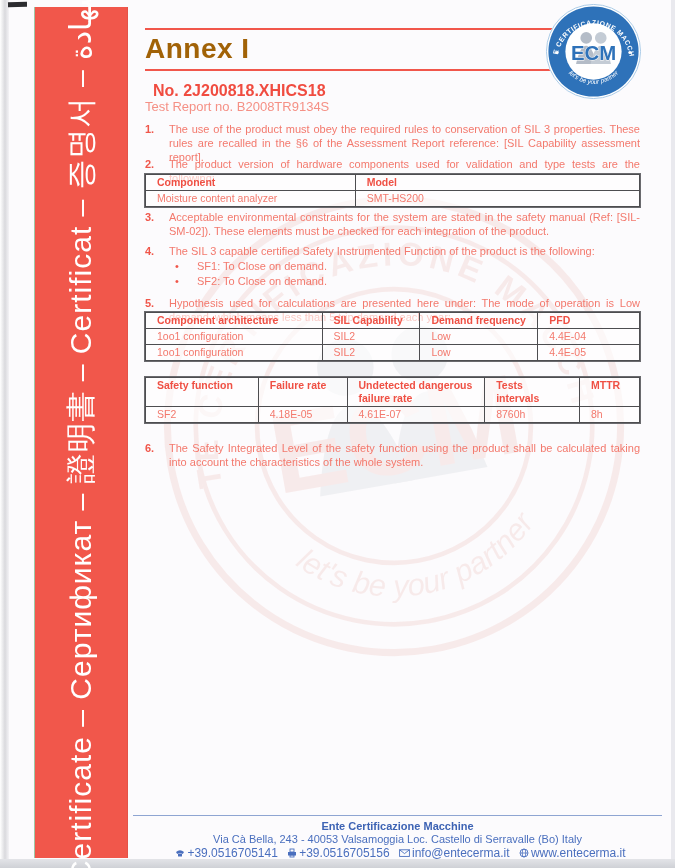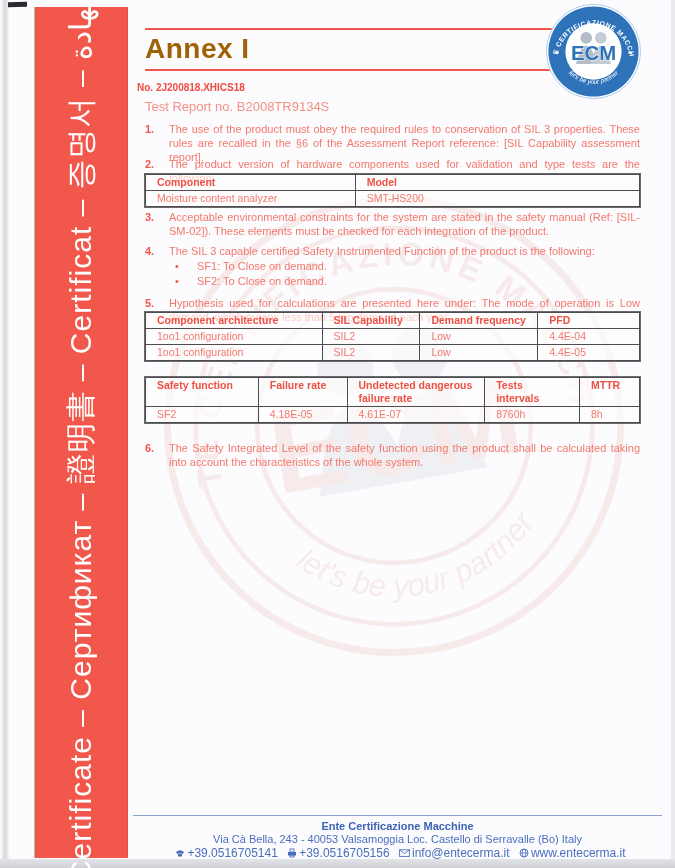--- a/index.html
+++ b/index.html
@@ -21,21 +21,21 @@
   .spine{position:absolute;left:35px;top:7px;width:93px;height:851px;background:#f1574b;
     box-shadow:inset -1px 0 0 rgba(0,0,0,.05), -1px 0 0 #9fc7a6;
     display:flex;align-items:center;justify-content:center;}
   .spine-text{transform:rotate(-90deg);white-space:nowrap;color:#ffffff;
     font-size:30px;font-weight:400;letter-spacing:1px;}
 
   
   .rule-red{position:absolute;left:145px;width:408px;height:2px;background:#f1564b;}
   .title{position:absolute;left:145px;top:33px;font-size:28px;font-weight:700;
     color:#a16207;letter-spacing:.5px;}
-  .cert-no{position:absolute;left:137px;top:82px;font-size:10px;font-weight:700;color:#f04c40;}
+  .cert-no{position:absolute;left:153px;top:82px;font-size:16px;font-weight:700;color:#f04c40;}
   .test-report{position:absolute;left:145px;top:99px;font-size:13px;color:#f59085;}
 
   .item{position:absolute;left:145px;width:495px;display:flex;
     font-size:11px;line-height:14px;color:#f3796d;}
   .item-num{width:24px;flex:0 0 24px;font-weight:700;color:#f0564a;}
   .item-text{flex:1;text-align:justify;}
   .bullet-row{position:absolute;left:175px;width:440px;display:flex;
     font-size:11px;line-height:14px;color:#f3796d;}
   .bullet-marker{width:22px;flex:0 0 22px;text-align:left;color:#f0564a;}
 

